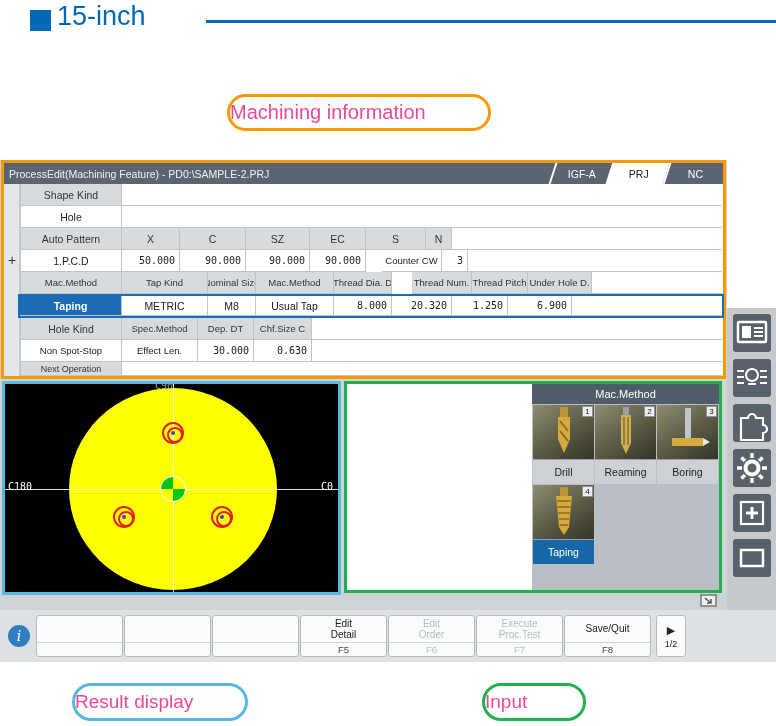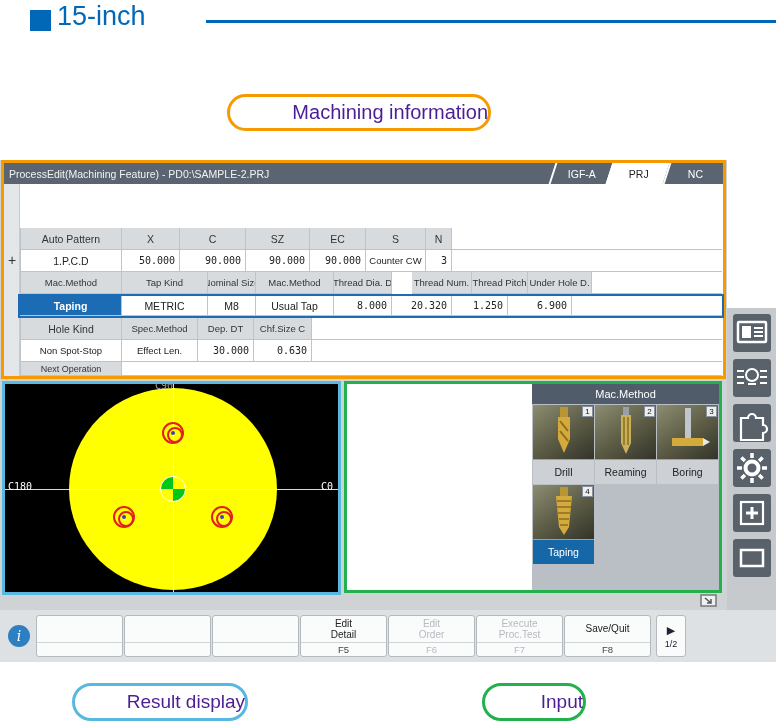--- a/index.html
+++ b/index.html
@@ -6,22 +6,22 @@
   html,body { background:#fff; }
   body { font-family:"Liberation Sans", sans-serif; }
   .stage { position:relative; width:776px; height:726px; background:#fff; overflow:hidden; }
 
   
   .head-square { position:absolute; left:30px; top:10px; width:21px; height:21px; background:#0068b7; }
   .head-title  { position:absolute; left:57px; top:1px; font-size:27px; color:#0068b7; }
   .head-rule   { position:absolute; left:206px; top:20px; width:570px; height:3px; background:#0068b7; }
 
   
-  .pill { position:absolute; display:flex; align-items:center; justify-content:flex-end;
-          background:#fff; border-radius:21px; font-size:20px; color:#4c1d95; }
+  .pill { position:absolute; display:flex; align-items:center; justify-content:flex-start;
+          background:#fff; border-radius:21px; font-size:20px; color:#ec4899; }
   .pill-orange { left:227px; top:94px;  width:264px; height:37px; border:3px solid #f59b00; }
   .pill-blue   { left:72px;  top:683px; width:176px; height:38px; border:3px solid #58b8e0; font-size:19px; }
   .pill-green  { left:482px; top:683px; width:104px; height:38px; border:3px solid #22b14c; font-size:19px; }
 
   
   .shot { position:absolute; left:0; top:160px; width:776px; height:468px; }
   .backdrop      { position:absolute; left:0; top:0; width:727px; height:502px; background:#cfd3d6; }
   .right-white   { position:absolute; left:727px; top:0; width:49px; height:148px; background:#fff; }
   .sidebar-strip { position:absolute; left:727px; top:148px; width:49px; height:354px; background:#c6cacd; }
 
@@ -140,40 +140,48 @@
           </div>
         <div class="tab">
             <span>NC</span>
           </div>
       </div>
     </div>
 
     <div class="gutter"></div>
     <div class="add-btn">+</div>
 
-
+    <div class="trow" style="top:24px; width:702px;">
+      <div class="c h bl" style="width:102px;">Shape Kind</div>
+      <div class="c fill"></div>
+    </div>
+
+    <div class="trow" style="top:46px; width:702px;">
+      <div class="c bl" style="width:102px;">Hole</div>
+      <div class="c fill"></div>
+    </div>
 
     <div class="trow" style="top:68px; width:702px;">
       <div class="c h bl" style="width:102px;">Auto Pattern</div>
       <div class="c h" style="width:58px;">X</div>
       <div class="c h" style="width:66px;">C</div>
       <div class="c h" style="width:64px;">SZ</div>
       <div class="c h" style="width:56px;">EC</div>
       <div class="c h" style="width:60px;">S</div>
       <div class="c h" style="width:26px;">N</div>
       <div class="c fill"></div>
     </div>
 
     <div class="trow" style="top:90px; width:702px;">
       <div class="c bl" style="width:102px;">1.P.C.D</div>
       <div class="c num" style="width:58px;">50.000</div>
       <div class="c num" style="width:66px;">90.000</div>
       <div class="c num" style="width:64px;">90.000</div>
       <div class="c num" style="width:56px;">90.000</div>
-      <div class="c s95" style="width:60px;">Counter CW</div>
+      <div class="c s95" style="width:60px;margin-left:16px;">Counter CW</div>
       <div class="c num" style="width:26px;">3</div>
       <div class="c fill"></div>
     </div>
 
     <div class="trow" style="top:112px; width:702px;">
       <div class="c h bl s95" style="width:102px;">Mac.Method</div>
       <div class="c h s95" style="width:86px;">Tap Kind</div>
       <div class="c h s95" style="width:48px;">Nominal Size</div>
       <div class="c h s95" style="width:78px;">Mac.Method</div>
       <div class="c h s95" style="width:58px;">Thread Dia. D</div>

